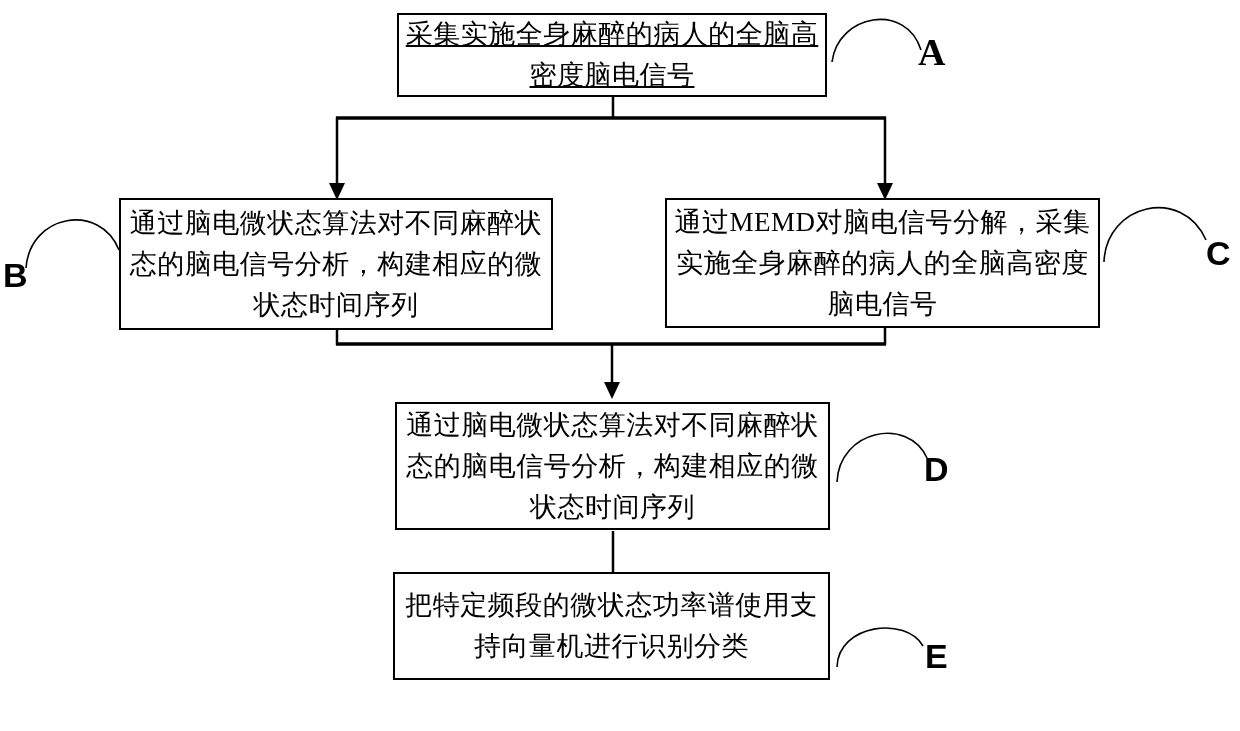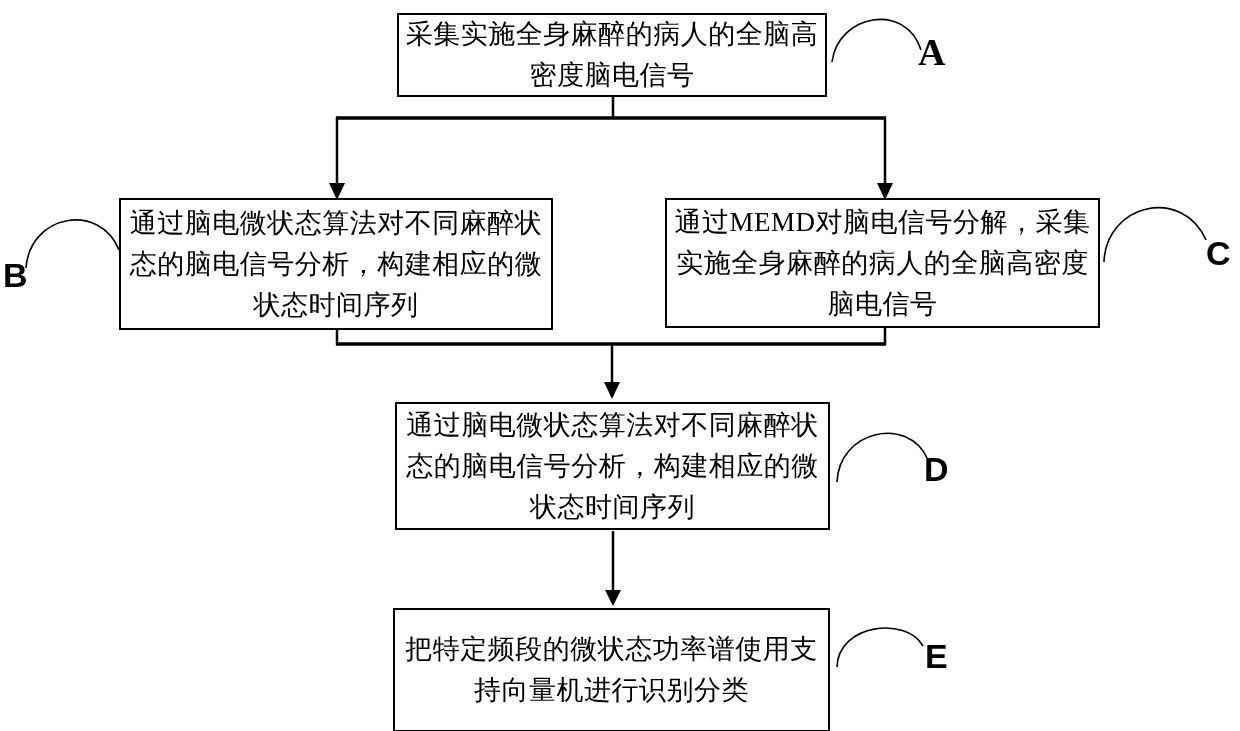--- a/index.html
+++ b/index.html
@@ -29,25 +29,25 @@
     display: flex;
     align-items: center;
     justify-content: center;
     text-align: center;
     color: #000000;
     font-size: 27px;
     line-height: 41px;
     letter-spacing: 0.5px;
     padding: 0 5px;
   }
-  #box-a { left: 397px; top: 13px;  width: 430px; height: 84px;  }
+  #box-a { left: 397px; top: 13px;  width: 430px; height: 84px; text-decoration: underline;  }
   #box-b { left: 119px; top: 198px; width: 434px; height: 132px; }
   #box-c { left: 665px; top: 198px; width: 435px; height: 130px; }
   #box-d { left: 395px; top: 402px; width: 435px; height: 128px; }
-  #box-e { left: 393px; top: 608px; width: 437px; height: 124px; }
+  #box-e { left: 393px; top: 572px; width: 437px; height: 108px; }
   .ref-label {
     position: absolute;
     color: #000000;
     font-weight: bold;
     font-family: "Liberation Sans", "DejaVu Sans", sans-serif;
     font-size: 34px;
     line-height: 34px;
   }
   .ref-label.serif {
     font-family: "Liberation Serif", "DejaVu Serif", serif;

